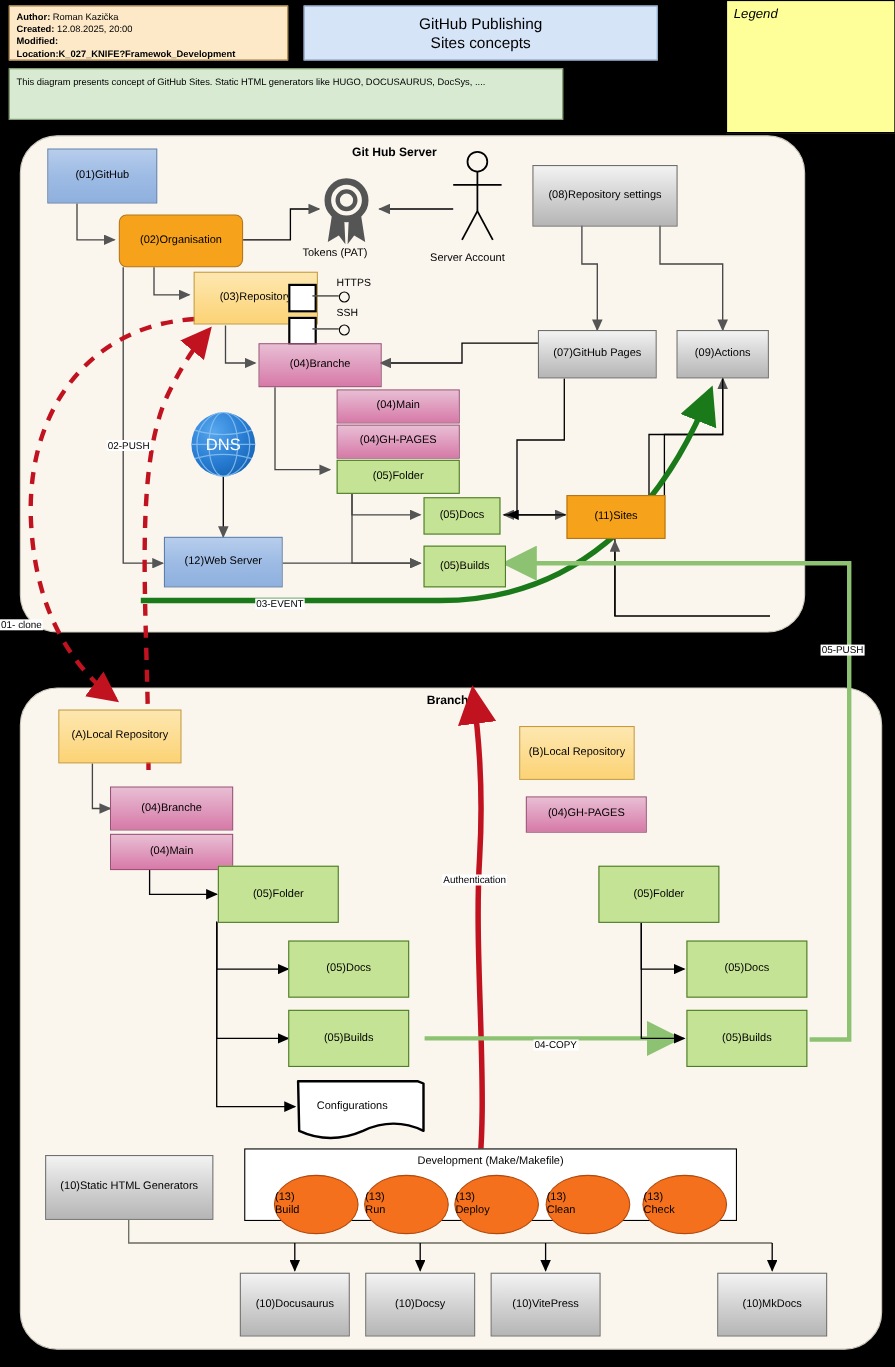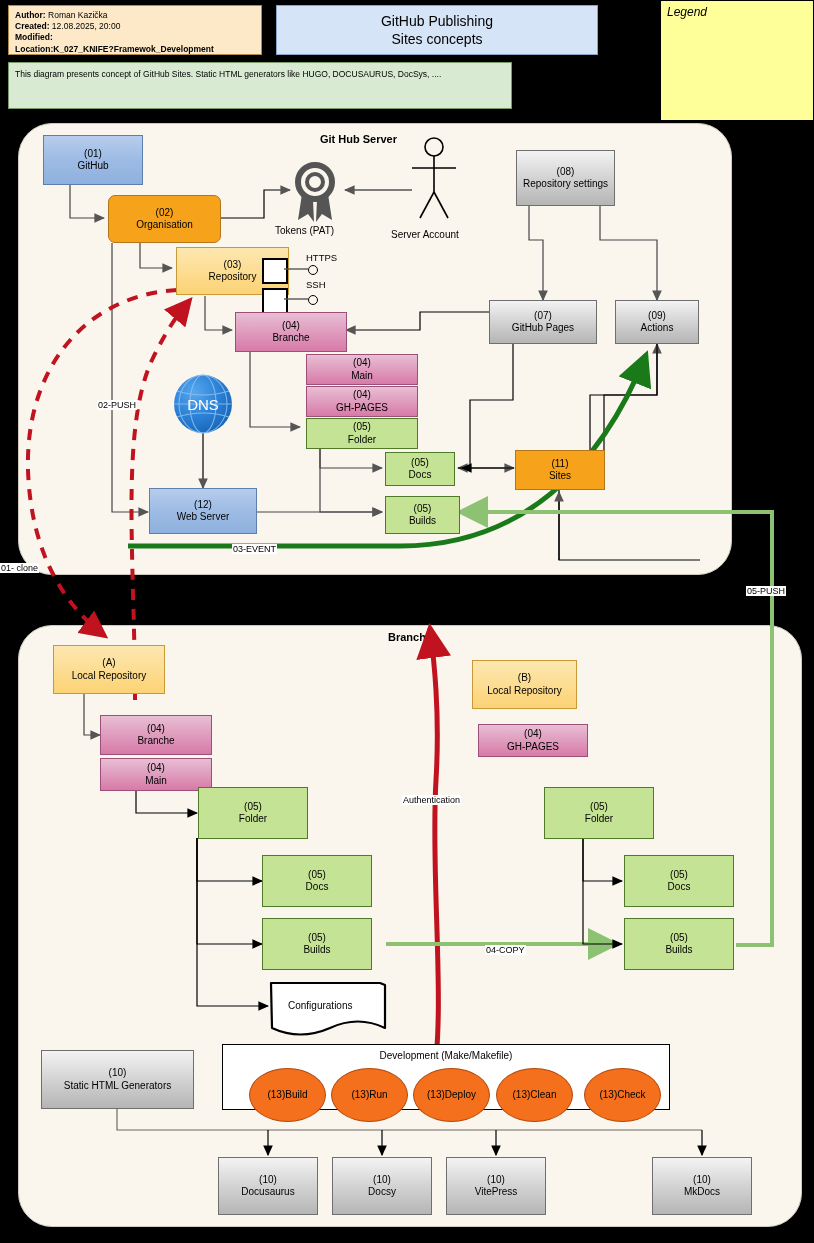--- a/index.html
+++ b/index.html
@@ -26,21 +26,21 @@
   #legend-note .lt{font-size:12px;color:#000;}
 
   
   .panel{position:absolute;background:#faf6ee;border:1px solid #cfcabd;
          border-radius:34px;box-shadow:6px 7px 9px rgba(0,0,0,0.55);}
   #server-panel{left:18px;top:123px;width:712px;height:450px;}
   #client-panel{left:18px;top:625px;width:782px;height:600px;}
   .panel-title{position:absolute;font-size:11px;font-weight:bold;color:#000;}
 
   
-  .node{position:absolute;box-sizing:border-box;display:flex;flex-direction:column;
+  .node{position:absolute;box-sizing:border-box;display:flex;flex-direction:row;
         align-items:center;justify-content:center;font-size:10px;color:#000;
         line-height:12.5px;text-align:center;border:1px solid #555;}
   .node .l1,.node .l2{display:block;white-space:nowrap;}
   .blue{background:linear-gradient(180deg,#b7cdec 0%,#9dbbe4 50%,#8fb0de 100%);
         border-color:#5d7fae;}
   .orange{background:#f6a21a;border-color:#b5761a;}
   .lightorange{background:linear-gradient(180deg,#fde7b0 0%,#fcd375 100%);
                border-color:#c79a36;}
   .pink{background:linear-gradient(180deg,#e8bed4 0%,#d77aa8 100%);border-color:#9c4f77;text-align:right;}
   .green{background:#c5e394;border-color:#4e7a2a;}
@@ -56,21 +56,21 @@
   
   svg.ov{position:absolute;left:0;top:0;width:814px;height:1243px;overflow:visible;
          pointer-events:none;}
 
   
   .tag{position:absolute;font-size:9px;color:#000;background:#fff;
        padding:0 1px;white-space:nowrap;border:0;}
 
   
   .ell{position:absolute;border-radius:50%;background:#f4701c;border:1px solid #b2490c;
-       display:flex;flex-direction:row;align-items:center;justify-content:center;
+       display:flex;flex-direction:column;align-items:flex-start;justify-content:center;
        font-size:10px;line-height:12.5px;color:#000;}
 
   
   #dev-group{position:absolute;background:#fff;border:1px solid #000;box-sizing:border-box;}
   #dev-title{position:absolute;font-size:10px;color:#000;text-align:center;width:100%;}
 
   
   #cfg-label{position:absolute;font-size:10px;color:#000;}
 </style>
 </head>
@@ -305,21 +305,21 @@
   <div class="node green" style="left:385px;top:496px;width:75px;height:38px;">
     <span class="l1">(05)</span>
     <span class="l2">Builds</span>
   </div>
 
   <div class="node blue" style="left:149px;top:488px;width:108px;height:46px;">
     <span class="l1">(12)</span>
     <span class="l2">Web Server</span>
   </div>
 
-  <div class="node grey" style="left:516px;top:150px;width:99px;height:56px;">
+  <div class="node grey" style="left:484px;top:150px;width:132px;height:56px;">
     <span class="l1">(08)</span>
     <span class="l2">Repository settings</span>
   </div>
   <div class="node grey" style="left:489px;top:300px;width:108px;height:44px;">
     <span class="l1">(07)</span>
     <span class="l2">GitHub Pages</span>
   </div>
   <div class="node grey" style="left:615px;top:300px;width:84px;height:44px;">
     <span class="l1">(09)</span>
     <span class="l2">Actions</span>

